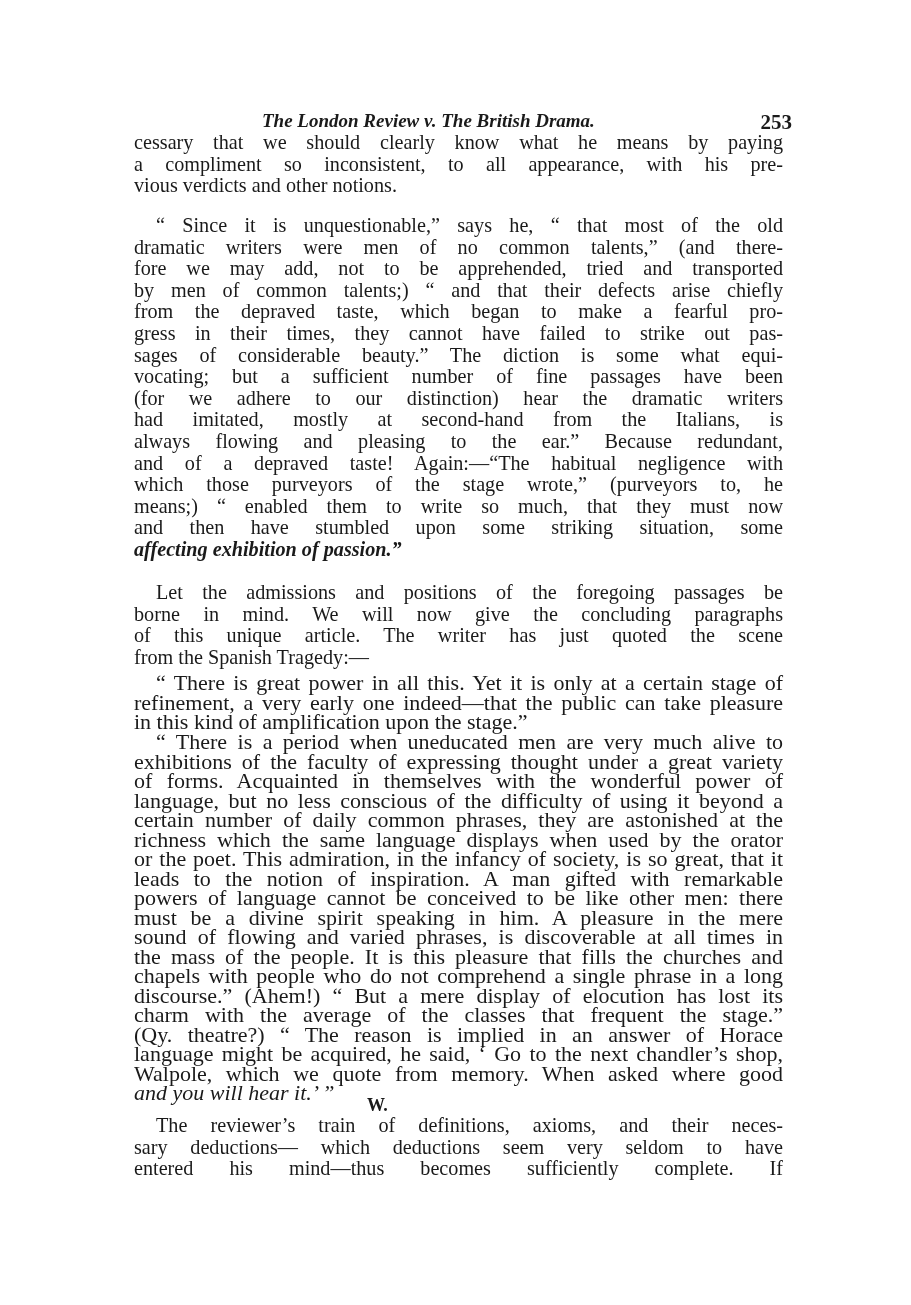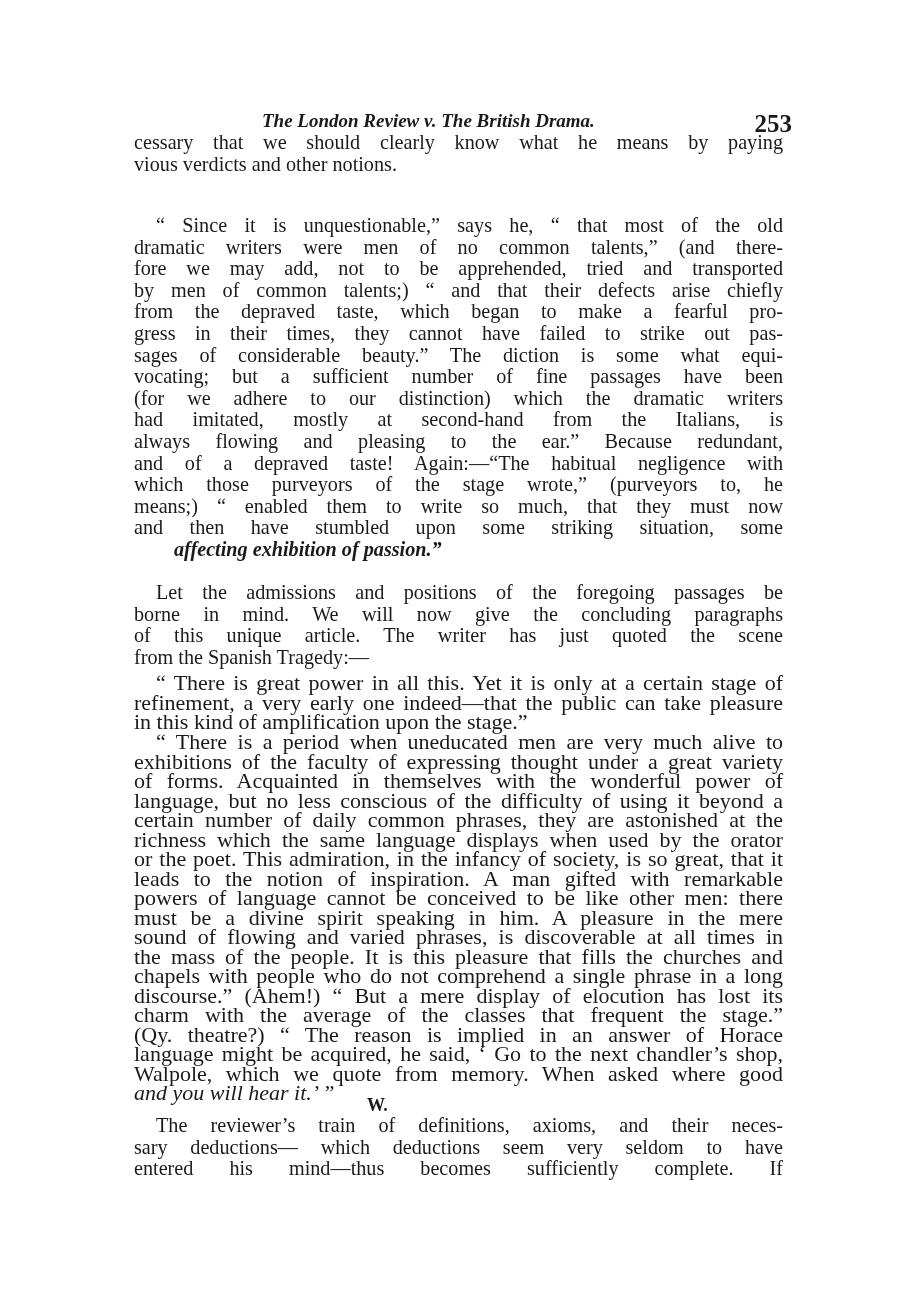--- a/index.html
+++ b/index.html
@@ -6,21 +6,21 @@
   body {
     width: 911px; height: 1305px; position: relative; overflow: hidden;
     font-family: "Liberation Serif", "DejaVu Serif", serif; color: #1a1a1a;
   }
   .page { position: absolute; left: 0; top: 0; width: 752px; height: 1305px; }
   .running-head {
     position: absolute; top: 106px; left: 262px; width: 530px; height: 28px;
     font-style: italic; font-weight: bold; font-size: 19px;
   }
   .running-head .title { position: absolute; left: 0; top: 4px; }
-  .running-head .pageno { position: absolute; right: 0; top: 4px; font-style: normal; font-size: 25px; margin-left: 11px; }
+  .running-head .pageno { position: absolute; right: 0; top: 4px; font-style: normal; font-size: 21px; margin-left: 11px; }
   .body-block {
     position: absolute; left: 134px; width: 649px;
     font-size: 20.2px; line-height: 21.6px; text-align: justify;
   }
   .quote-block {
     position: absolute; left: 134px; width: 649px;
     font-size: 22px; line-height: 19.5px; text-align: justify;
   }
   .line { display: block; white-space: nowrap; text-align-last: justify; text-align: justify; }
   .line.last { text-align-last: left; }
@@ -32,40 +32,41 @@
 
 <div class="page">
 
   <div class="running-head">
     <span class="title">The London Review v. The British Drama.</span>
     <span class="pageno">253</span>
   </div>
 
   <div class="body-block" style="top:132px;">
     <span class="line">cessary that we should clearly know what he means by paying</span>
+    <span class="line">a compliment so inconsistent, to all appearance, with his pre-</span>
     <span class="line last">vious verdicts and other notions.</span>
   </div>
 
   <div class="body-block" style="top:215px;">
     <span class="line indent">“ Since it is unquestionable,” says he, “ that most of the old</span>
     <span class="line">dramatic writers were men of no common talents,” (and there-</span>
     <span class="line">fore we may add, not to be apprehended, tried and transported</span>
     <span class="line">by men of common talents;) “ and that their defects arise chiefly</span>
     <span class="line">from the depraved taste, which began to make a fearful pro-</span>
     <span class="line">gress in their times, they cannot have failed to strike out pas-</span>
     <span class="line">sages of considerable beauty.” The diction is some what equi-</span>
     <span class="line">vocating; but a sufficient number of fine passages have been</span>
-    <span class="line">(for we adhere to our distinction) which the dramatic writers</span>
+    <span class="line">(for we adhere to our distinction) hear the dramatic writers</span>
     <span class="line">had imitated, mostly at second-hand from the Italians, is</span>
     <span class="line">always flowing and pleasing to the ear.” Because redundant,</span>
     <span class="line">and of a depraved taste! Again:—“The habitual negligence with</span>
     <span class="line">which those purveyors of the stage wrote,” (purveyors to, he</span>
     <span class="line">means;) “ enabled them to write so much, that they must now</span>
     <span class="line">and then have stumbled upon some striking situation, some</span>
-    <span class="line last" style="font-style:italic;font-weight:bold;margin-left:40px;">affecting exhibition of passion.”</span>
+    <span class="line last" style="font-style:italic;font-weight:bold;">affecting exhibition of passion.”</span>
   </div>
 
   <div class="body-block" style="top:582px;">
     <span class="line indent">Let the admissions and positions of the foregoing passages be</span>
     <span class="line">borne in mind. We will now give the concluding paragraphs</span>
     <span class="line">of this unique article. The writer has just quoted the scene</span>
     <span class="line last">from the Spanish Tragedy:—</span>
   </div>
 
   <div class="quote-block" style="top:673px;">

